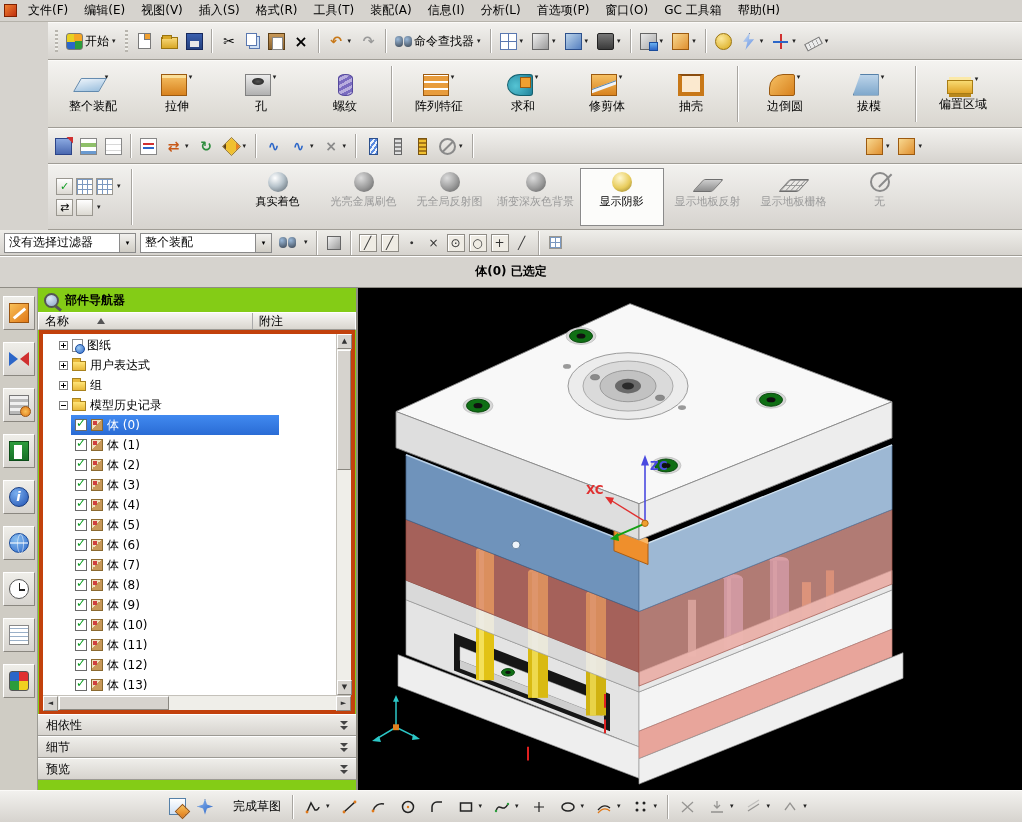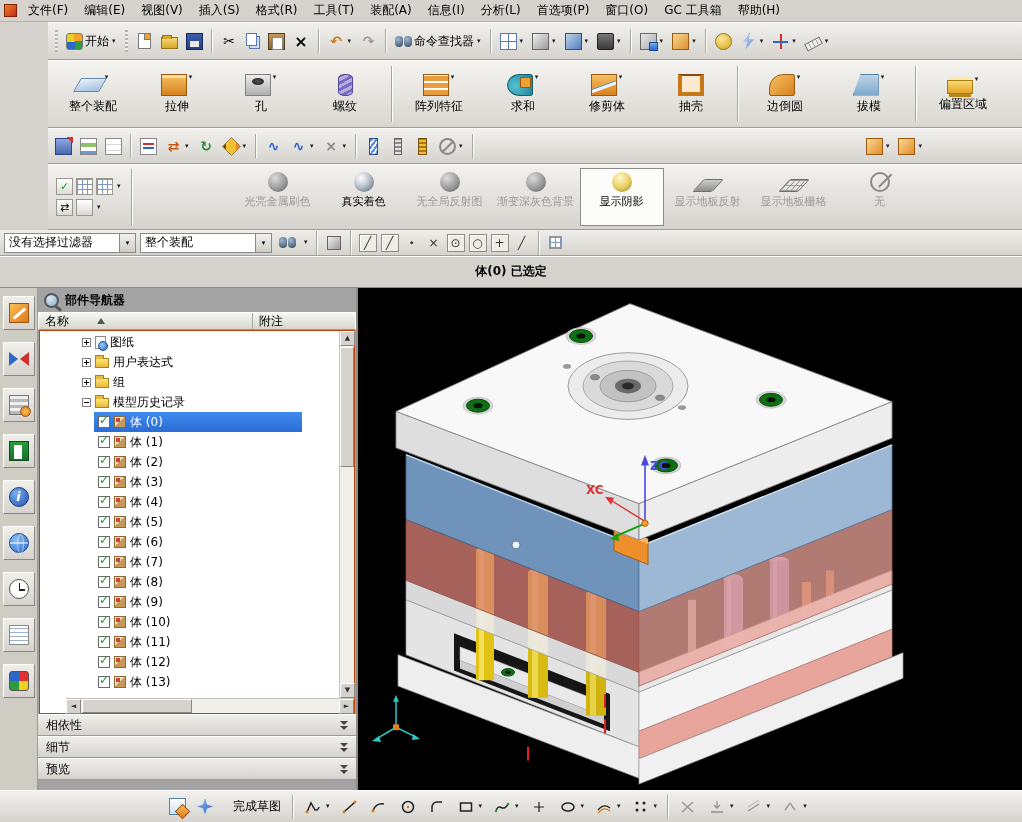--- a/index.html
+++ b/index.html
@@ -129,29 +129,29 @@
 .lic5{background:radial-gradient(circle at 35% 30%,#7ab0f0,#2050b0);border-radius:50%;border:1px solid #183c80;color:#fff;font-weight:bold;font-style:italic;text-align:center;line-height:18px;font-size:13px;}
 .lic6{background:radial-gradient(circle at 35% 30%,#8ac0f0,#2c66c8);border-radius:50%;border:1px solid #1a4c9c;}
 .lic6::before{content:"";position:absolute;left:0;top:8px;width:18px;height:2px;background:#fff8;}
 .lic6::after{content:"";position:absolute;left:7px;top:0;width:5px;height:18px;border-radius:50%;border:1px solid #fff8;}
 .lic7{background:#fff;border:1px solid #555;border-radius:50%;}
 .lic7::before{content:"";position:absolute;left:9px;top:3px;width:1.5px;height:7px;background:#222;}
 .lic7::after{content:"";position:absolute;left:9px;top:9px;width:6px;height:1.5px;background:#222;}
 .lic8{background:#fff;border:1px solid #888;background-image:repeating-linear-gradient(0deg,transparent 0 3px,#9ab0c8 3px 4px);}
 .lic9{background:conic-gradient(#e03030 0 25%,#f0d020 0 50%,#2c9c3c 0 75%,#2c66c8 0);border-radius:3px;border:1px solid #555;}
 
-.navpanel{width:320px;display:flex;flex-direction:column;background:#a3a3a3;border-right:2px solid #8f8c85;flex:none;min-height:0;}
+.navpanel{width:320px;display:flex;flex-direction:column;background:#84cc16;border-right:2px solid #8f8c85;flex:none;min-height:0;}
 .nav-title{height:24px;display:flex;align-items:center;gap:6px;padding:0 6px;font-weight:bold;flex:none;}
 .nav-ic{width:15px;height:15px;border:2px solid #555;border-radius:50%;position:relative;flex:none;background:radial-gradient(circle at 35% 30%,#dce8f4,#8aa8c8);}
 .nav-ic::after{content:"";position:absolute;right:-5px;bottom:-4px;width:7px;height:2.5px;background:#555;transform:rotate(40deg);}
 .nav-cols{height:18px;display:flex;background:linear-gradient(#f7f6f3,#d9d6cf);border:1px solid #fff;border-bottom:1px solid #9c9a94;flex:none;font-size:12px;}
 .col-name{width:214px;display:flex;align-items:center;gap:28px;padding:0 6px;border-right:1px solid #aaa;}
 .sortup{width:0;height:0;border-left:4px solid transparent;border-right:4px solid transparent;border-bottom:6px solid #555;}
 .col-note{flex:1;display:flex;align-items:center;padding:0 6px;}
-.tree-area{flex:1;display:flex;flex-direction:column;border:1px solid #c2410c;background:#fff;min-height:0;margin:0 1px;padding-left:26px;}
+.tree-area{flex:1;display:flex;flex-direction:column;border:4px solid #c2410c;background:#fff;min-height:0;margin:0 1px;}
 .tree-view{flex:1;display:flex;min-height:0;}
 .tree{flex:1;overflow:hidden;padding-top:1px;}
 .trow{height:20px;display:flex;align-items:center;gap:4px;white-space:nowrap;}
 .trow.folder{padding-left:16px;}
 .trow.body{padding-left:32px;}
 .trow.selected{background-image:linear-gradient(#418af0,#2a6cd5);background-repeat:no-repeat;background-position:28px 0;background-size:208px 100%;color:#fff;}
 .exp{width:9px;height:9px;border:1px solid #808080;background:#fff;position:relative;flex:none;}
 .exp::before{content:"";position:absolute;left:1px;right:1px;top:3px;height:1px;background:#000;}
 .exp.plus::after{content:"";position:absolute;top:1px;bottom:1px;left:3px;width:1px;background:#000;}
 .fold{width:14px;height:10px;background:linear-gradient(#ffe477,#e8b93a);border:1px solid #a8821e;position:relative;flex:none;margin-top:2px;}
@@ -454,27 +454,27 @@
       <div class="lcrow">
         <span class="mini">
             <span>⇄</span>
           </span>
         <span class="mini"></span>
         <span class="dd">▾</span>
       </div>
     </div>
     <span class="vsep tall"></span>
     <span style="width:96px"></span>
+    <button class="rbtn">
+      <span class="rico rico-real"></span>
+      <span class="rlabel">真实着色</span>
+    </button>
     <button class="rbtn disabled">
       <span class="rico rico-dull"></span>
       <span class="rlabel">光亮金属刷色</span>
-    </button>
-    <button class="rbtn">
-      <span class="rico rico-real"></span>
-      <span class="rlabel">真实着色</span>
     </button>
     <button class="rbtn disabled">
       <span class="rico rico-dull"></span>
       <span class="rlabel">无全局反射图</span>
     </button>
     <button class="rbtn disabled">
       <span class="rico rico-dull"></span>
       <span class="rlabel">渐变深灰色背景</span>
     </button>
     <button class="rbtn selected">

